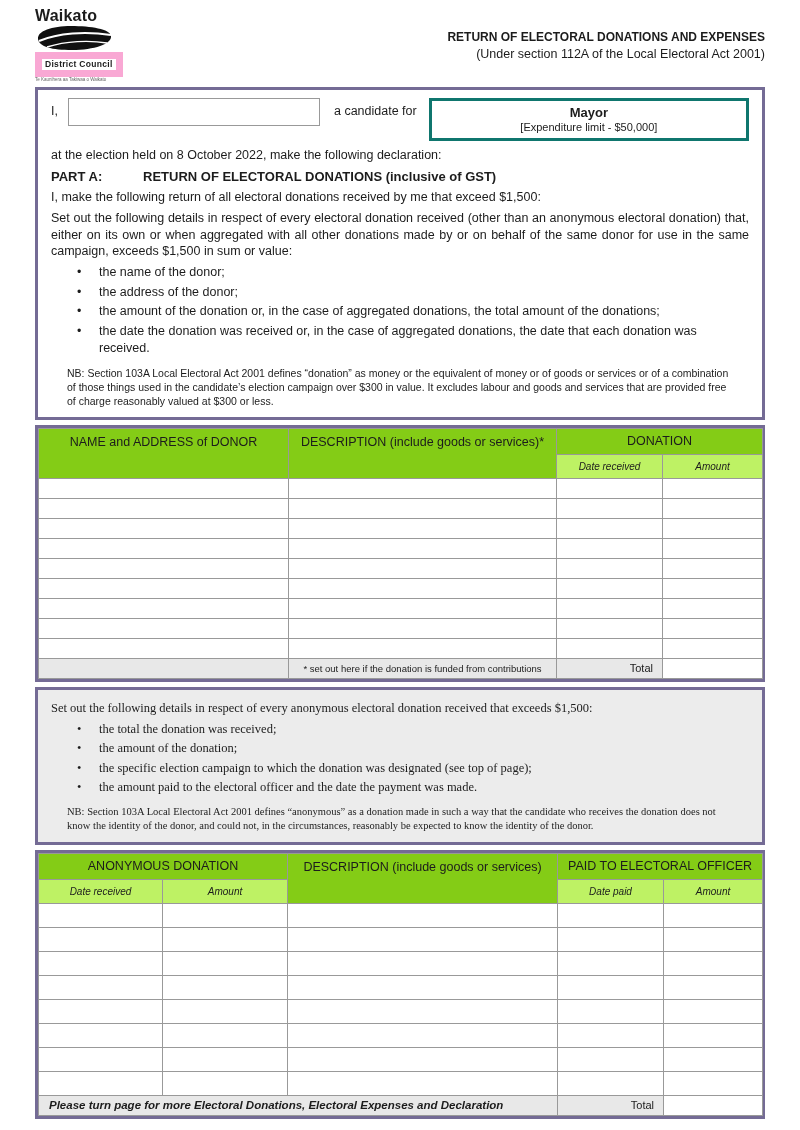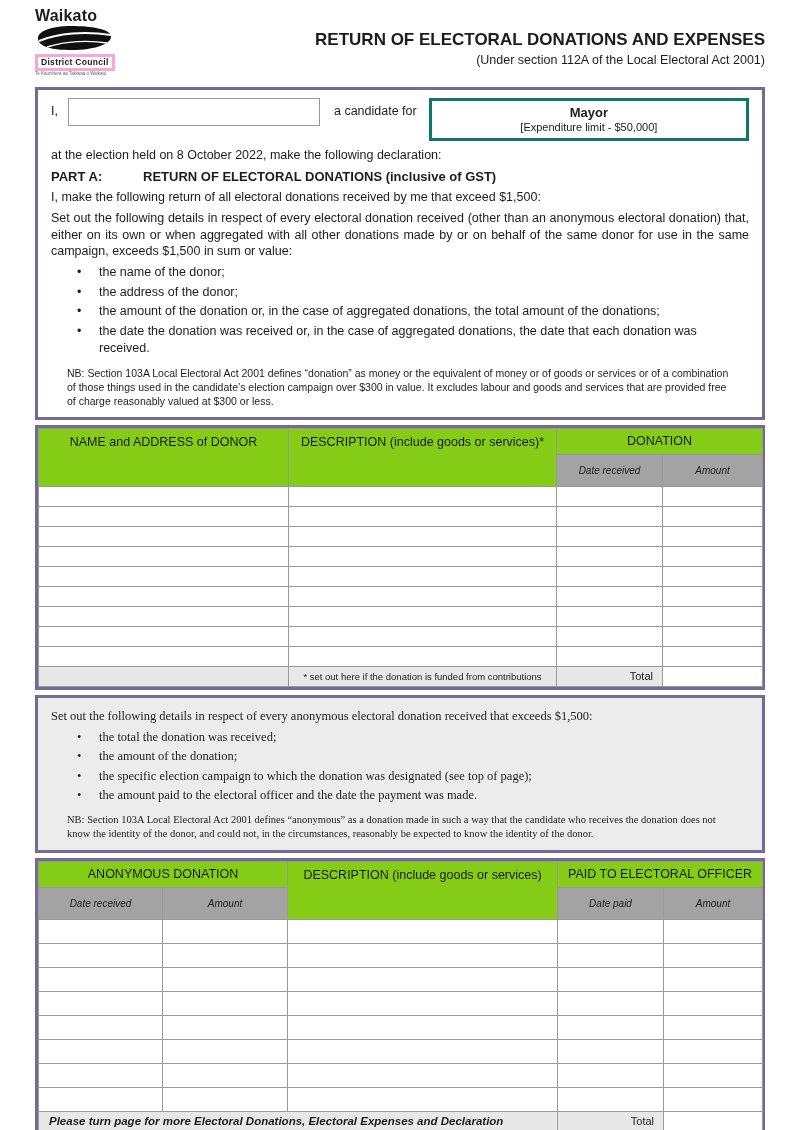--- a/index.html
+++ b/index.html
@@ -5,24 +5,24 @@
   * { box-sizing: border-box; }
   html, body { margin: 0; padding: 0; background: #ffffff; }
   body { font-family: "Liberation Sans", sans-serif; color: #1c1c1c; }
   .page { width: 800px; height: 1130px; padding: 8px 35px 0; background: #fff; overflow: hidden; }
 
   
   .header { display: flex; justify-content: space-between; align-items: flex-start; height: 74px; }
   .logo { width: 100px; line-height: 1; }
   .logo-word { font-size: 16px; font-weight: bold; letter-spacing: .2px; }
   .logo-swoosh { display: block; margin: 1px 0; }
-  .logo-sub { display: inline-block; font-size: 8.5px; font-weight: bold; letter-spacing: .3px; border: 3px solid #f9a8d4; padding: 1px 3px; }
+  .logo-sub { display: inline-block; font-size: 8.5px; font-weight: bold; letter-spacing: .3px; border: 7px solid #f9a8d4; padding: 1px 3px; }
   .logo-tag { font-size: 4.5px; color: #666; margin-top: 1px; }
   .titles { text-align: right; padding-top: 22px; }
-  .title { font-size: 17px; font-weight: bold; }
+  .title { font-size: 12px; font-weight: bold; }
   .subtitle { font-size: 12.5px; margin-top: 3px; }
 
   
   .box { border: 3px solid #746b95; margin-top: 5px; background: #fff; }
   .box-text { padding: 6px 13px 8px; font-size: 12.5px; }
   .box-gray { background: #ececec; font-family: Liberation Serif, serif; }
   .box-text p { margin: 4px 0; line-height: 1.34; }
 
   .candidate-row { display: flex; align-items: flex-start; margin: 2px 0 6px; }
   .i-label { padding-top: 6px; }
@@ -41,21 +41,21 @@
   ul.bullets li::before { content: "\2022"; position: absolute; left: 0; top: 0; }
 
   .nb { font-size: 10.5px; line-height: 1.3; margin: 8px 16px 1px !important; }
 
   
   table { width: 724px; border-collapse: collapse; table-layout: fixed; }
   th, td { border: 1px solid #999; padding: 0 4px; overflow: hidden; }
   thead th { background: #84cc16; font-weight: normal; }
   .th-main { font-size: 12.5px; height: 26px; }
   .rowspan-th { vertical-align: top; padding-top: 6px; }
-  .th-sub { font-size: 10px; font-style: italic; height: 32px; background: #a3a3a3; }
+  .th-sub { font-size: 10px; font-style: italic; height: 24px; background: #bef264; }
   tbody.t1 td { height: 20px; background: #fff; }
   tbody.t2 td { height: 24px; background: #fff; }
   tfoot td { background: #e8e8e8; height: 20px; }
   .footnote-cell { font-size: 9.5px; text-align: center; white-space: nowrap; }
   .total-cell { font-size: 11px; text-align: right; padding-right: 9px; }
   .white-cell { background: #fff !important; }
   .turn-note { font-size: 11.5px; font-style: italic; font-weight: bold; padding-left: 10px; text-align: left; }
 </style>
 </head>
 <body>

